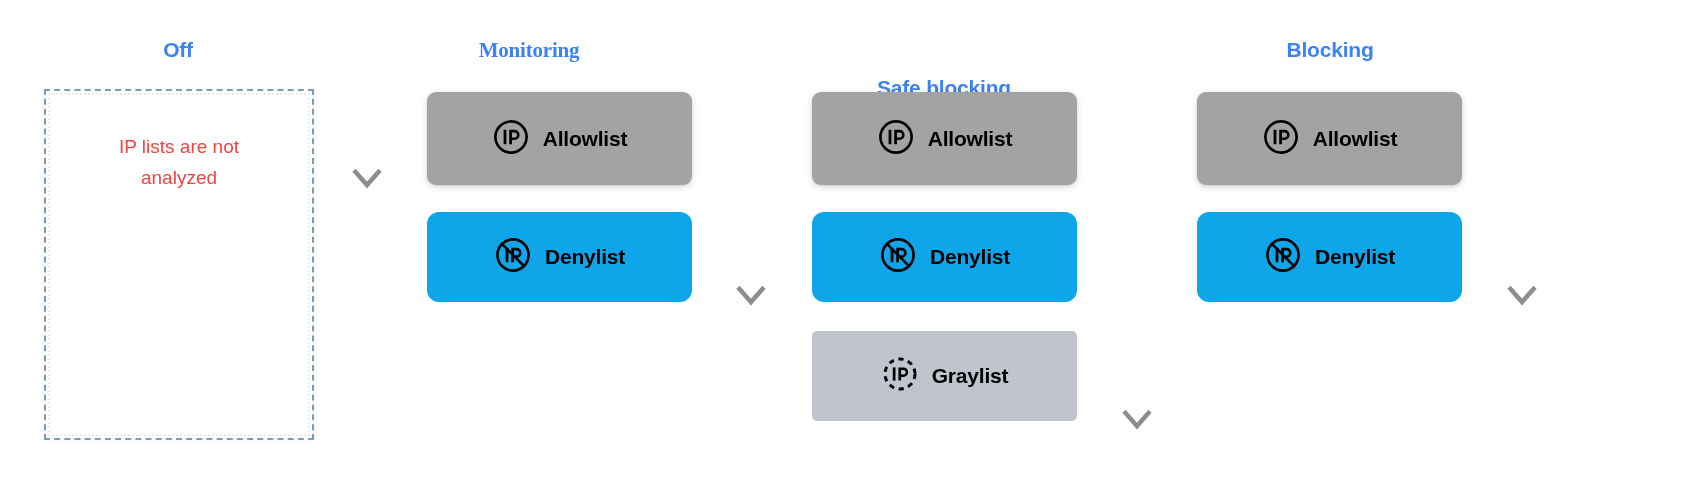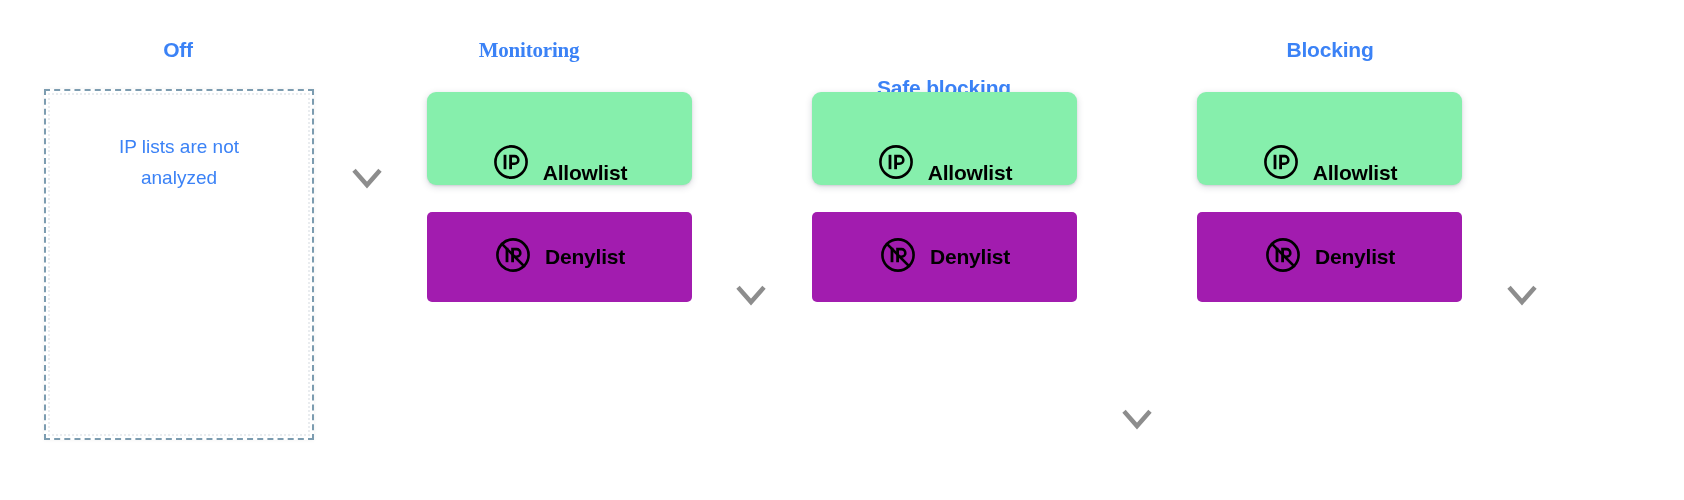--- a/index.html
+++ b/index.html
@@ -55,21 +55,21 @@
     pointer-events: none;
   }
   .empty-text {
     position: absolute;
     left: 0;
     right: 0;
     top: 40px;
     text-align: center;
     font-size: 19px;
     line-height: 31px;
-    color: #3b82f6;
+    color: #ef4444;
     font-weight: normal;
     padding: 0 34px;
     box-sizing: border-box;
   }
 
   
   .card {
     position: absolute;
     box-sizing: border-box;
     display: flex;
@@ -78,28 +78,27 @@
     gap: 13px;
   }
   .card .label {
     font-size: 21px;
     font-weight: bold;
     color: #000000;
     letter-spacing: -0.2px;
     white-space: nowrap;
   }
   .card.white {
-    background: #86efac;
+    background: #a3a3a3;
     border-radius: 9px;
     box-shadow: 0 2px 7px rgba(23,34,58,0.17), 0 1px 2px rgba(23,34,58,0.10);
-    align-items: flex-end;
   }
   .card.red {
-    background: #a21caf;
-    border-radius: 5px;
+    background: #0ea5e9;
+    border-radius: 12px;
   }
   .card.gray {
     background: #bfc4cd;
     border-radius: 5px;
   }
 
   .ip-icon { display: block; flex: 0 0 auto; }
 
   
   .arrow { position: absolute; }
@@ -171,20 +170,31 @@
         <circle cx="19" cy="19" r="15.6" fill="none" stroke="#000" stroke-width="2.6"></circle>
         <rect x="11.6" y="11.8" width="2.8" height="14.4" fill="#000"></rect>
         <path d="M17.2 11.8h5.3a5.1 5.1 0 0 1 0 10.2h-2.5v4.2h-2.8z
                  M20 14.4v5h2.5a2.5 2.5 0 0 0 0-5z" fill="#000"></path>
         <line x1="7.2" y1="7.2" x2="30.8" y2="30.8" stroke="#000" stroke-width="2.6"></line>
       </svg>
     </span>
     <span class="label">Denylist</span>
   </div>
 
+  <div class="card gray" style="left:812px; top:331px; width:265px; height:90px;">
+    <span class="ip-icon">
+      <svg width="38" height="38" viewBox="0 0 38 38">
+        <circle cx="19" cy="19" r="15" fill="none" stroke="#000" stroke-width="3" stroke-dasharray="5.2 4.6" stroke-linecap="butt"></circle>
+        <rect x="11.8" y="12.4" width="2.7" height="13.2" fill="#000"></rect>
+        <path d="M17.4 12.4h5a4.8 4.8 0 0 1 0 9.6h-2.3v3.6h-2.7z
+                 M20.1 14.9v4.6h2.3a2.3 2.3 0 0 0 0-4.6z" fill="#000"></path>
+      </svg>
+    </span>
+    <span class="label">Graylist</span>
+  </div>
 
   <div class="card white" style="left:1197px; top:92px; width:265px; height:93px;">
     <span class="ip-icon">
       <svg width="38" height="38" viewBox="0 0 38 38">
         <circle cx="19" cy="19" r="15.6" fill="none" stroke="#000" stroke-width="2.6"></circle>
         <rect x="11.6" y="11.8" width="2.8" height="14.4" fill="#000"></rect>
         <path d="M17.2 11.8h5.3a5.1 5.1 0 0 1 0 10.2h-2.5v4.2h-2.8z
                  M20 14.4v5h2.5a2.5 2.5 0 0 0 0-5z" fill="#000"></path>
       </svg>
     </span>

